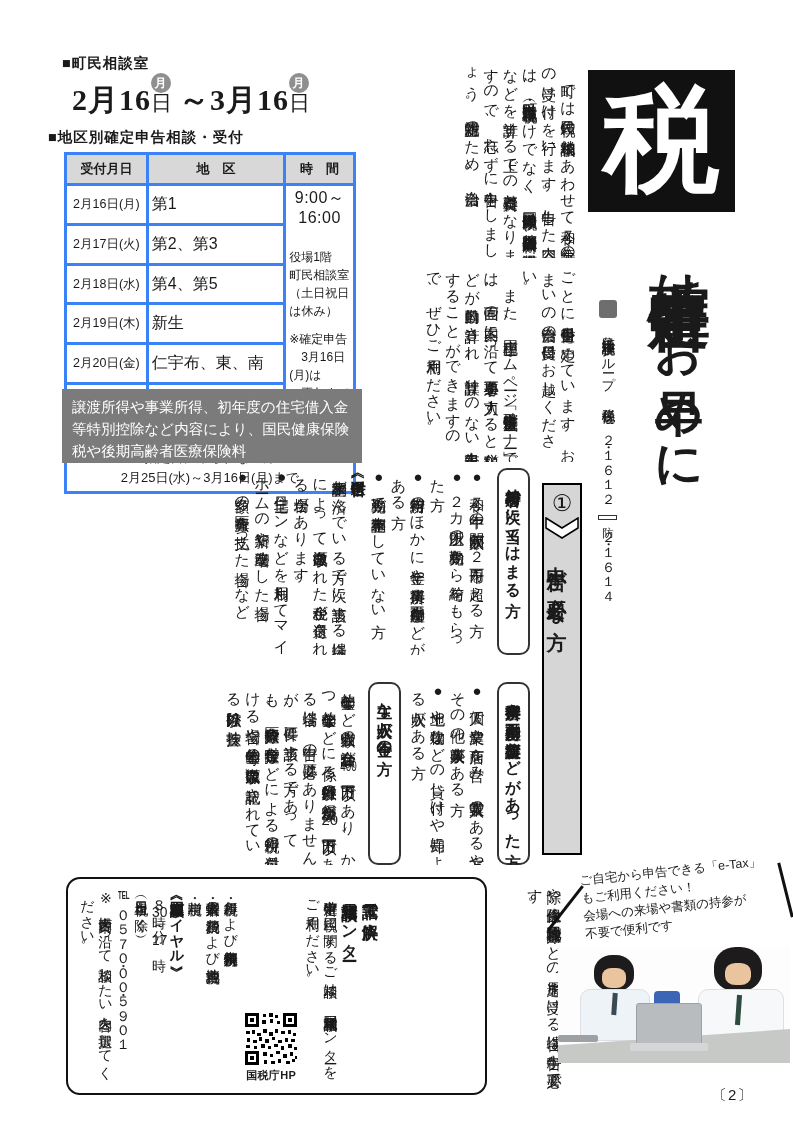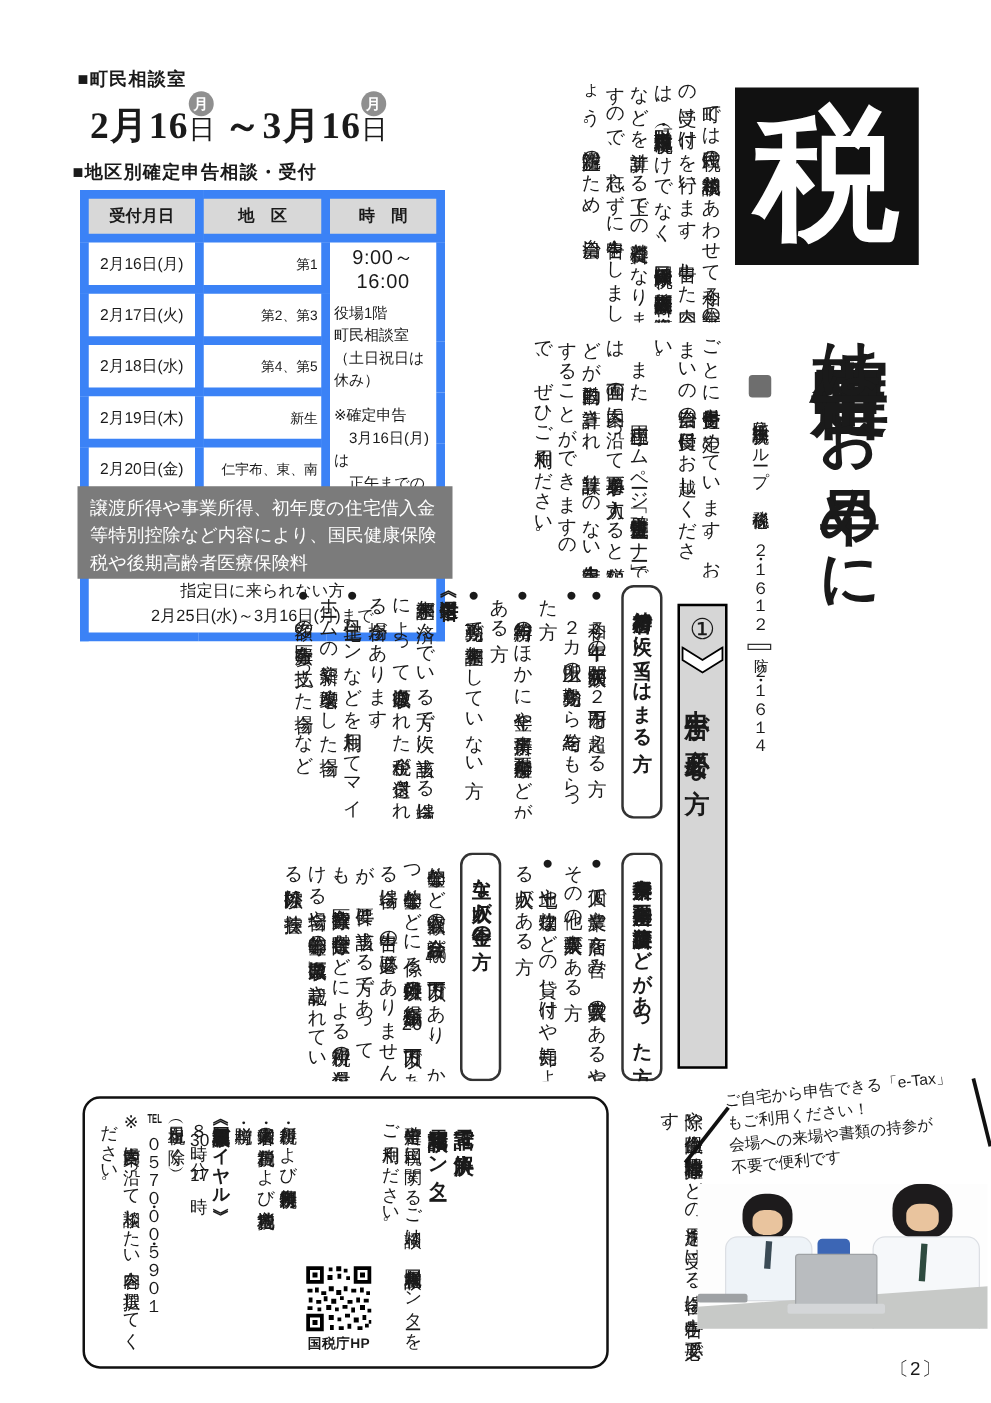--- a/index.html
+++ b/index.html
@@ -11,26 +11,26 @@
   p{margin:0;}
   .pre{white-space:pre-line;}
 
   
   .sec-heading{font-size:14.5px;font-weight:700;letter-spacing:1px;}
   .date-line{font-size:30px;font-weight:700;letter-spacing:1px;white-space:nowrap;font-family:Liberation Serif, serif;}
   .d-unit{position:relative;font-size:21px;font-weight:400;display:inline-block;margin-right:6px;}
   .d-badge{position:absolute;top:-16px;left:0px;width:20px;height:20px;border-radius:50%;
            background:#8f8f8f;color:#fff;font-size:12px;line-height:20px;text-align:center;font-weight:700;}
   table.sched{border-collapse:collapse;width:292px;border:2px solid #222;font-size:12.5px;}
-  table.sched th,table.sched td{border:7px solid #3b82f6;padding:2px 3px;}
+  table.sched th,table.sched td{border:3px solid #3b82f6;padding:2px 3px;}
   table.sched th{background:#d8d8d8;font-weight:700;font-size:13px;height:24px;}
   td.c-date{width:90px;text-align:center;height:30px;white-space:nowrap;}
-  td.c-dist{width:86px;text-align:right;white-space:nowrap;font-size:11px;}
+  td.c-dist{width:86px;text-align:left;white-space:nowrap;font-size:16px;}
   td.c-time{width:112px;vertical-align:top;padding:4px 5px;}
-  .time-big{font-size:16px;letter-spacing:.5px;text-align:center;margin-bottom:6px;}
+  .time-big{font-size:16px;letter-spacing:.5px;text-align:center;margin-bottom:21px;}
   .time-place,.time-note{font-size:12px;line-height:1.5;}
   .time-note{margin-top:10px;}
   td.t-foot{text-align:center;font-size:13px;line-height:1.55;height:62px;}
   .notice-box{background:#7b7b7b;color:#fff;font-size:14.5px;line-height:1.5;
               padding:8px 10px;box-sizing:border-box;width:300px;height:74px;}
 
   
   .intro{width:220px;height:200px;font-size:15px;line-height:1.28;letter-spacing:.5px;overflow:hidden;}
 
   
@@ -94,21 +94,21 @@
 </style>
 </head>
 <body>
 
 <div class="abs sec-heading" style="left:62px;top:54px;">■町民相談室</div>
 
 <div class="abs date-line" style="left:72px;top:80px;">
   <span>2月16</span><span class="d-unit"><span>日</span><span class="d-badge">月</span></span><span>～</span><span>3月16</span><span class="d-unit"><span>日</span><span class="d-badge">月</span></span>
 </div>
 
-<div class="abs sec-heading" style="left:58px;top:128px;">■地区別確定申告相談・受付</div>
+<div class="abs sec-heading" style="left:48px;top:128px;">■地区別確定申告相談・受付</div>
 
 <table class="sched abs" style="left:64px;top:152px;">
   <tbody>
       <tr>
     <th>受付月日</th>
     <th>地　区</th>
     <th>時　間</th>
   </tr>
   <tr>
     <td class="c-date">2月16日(月)</td>

